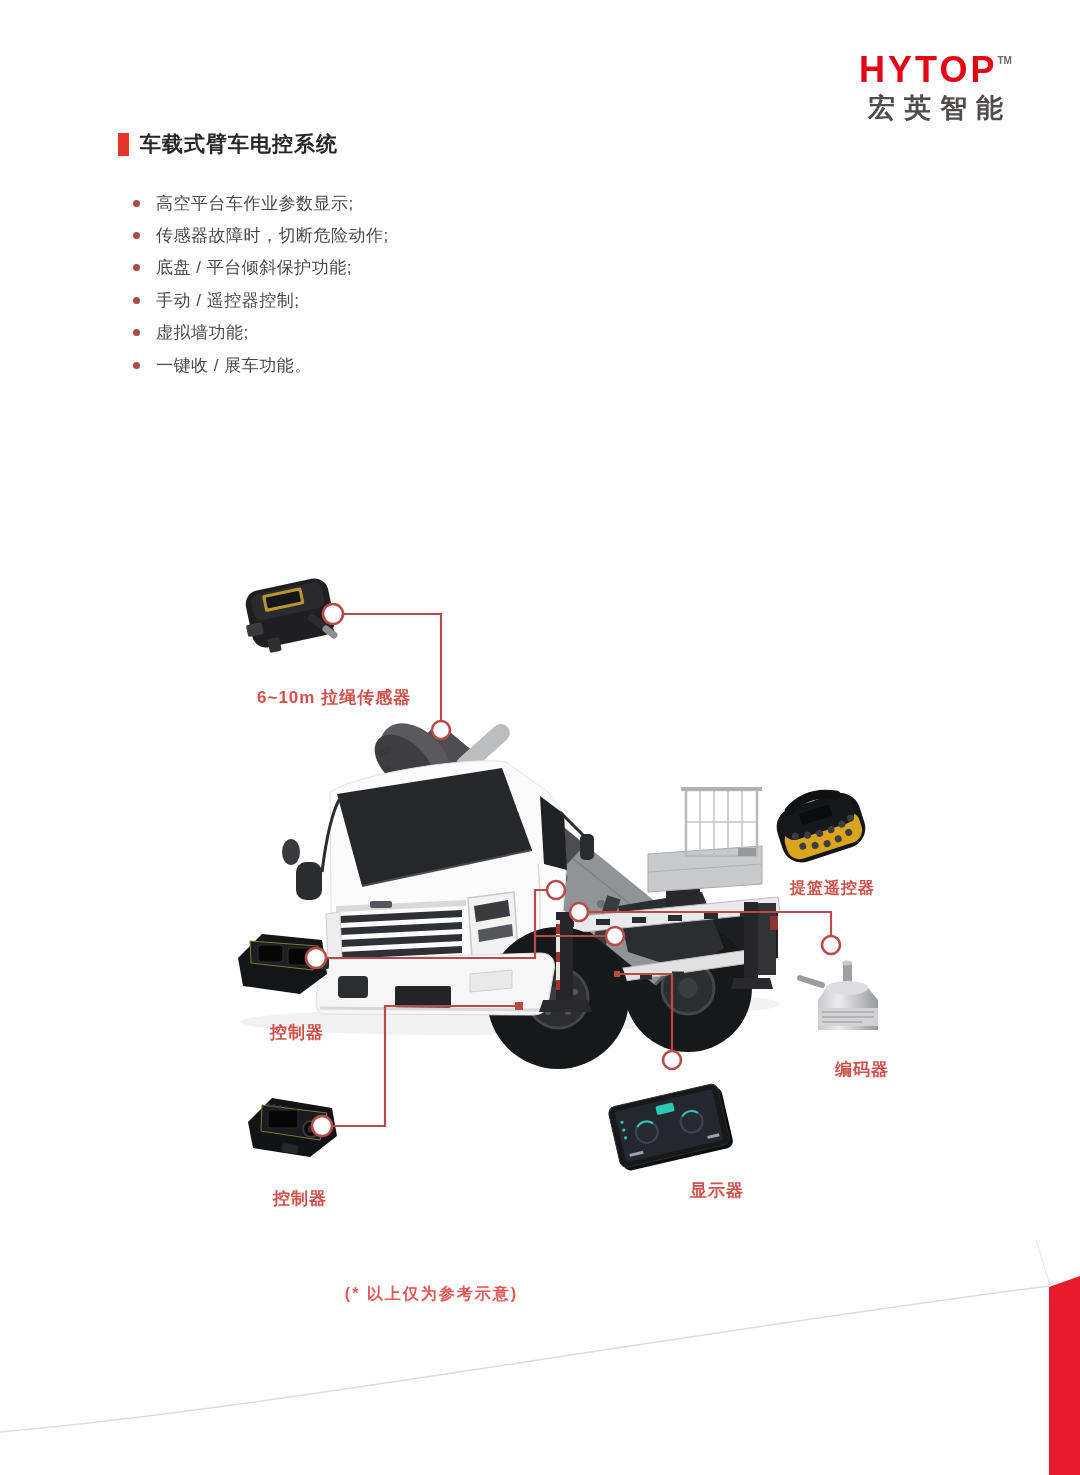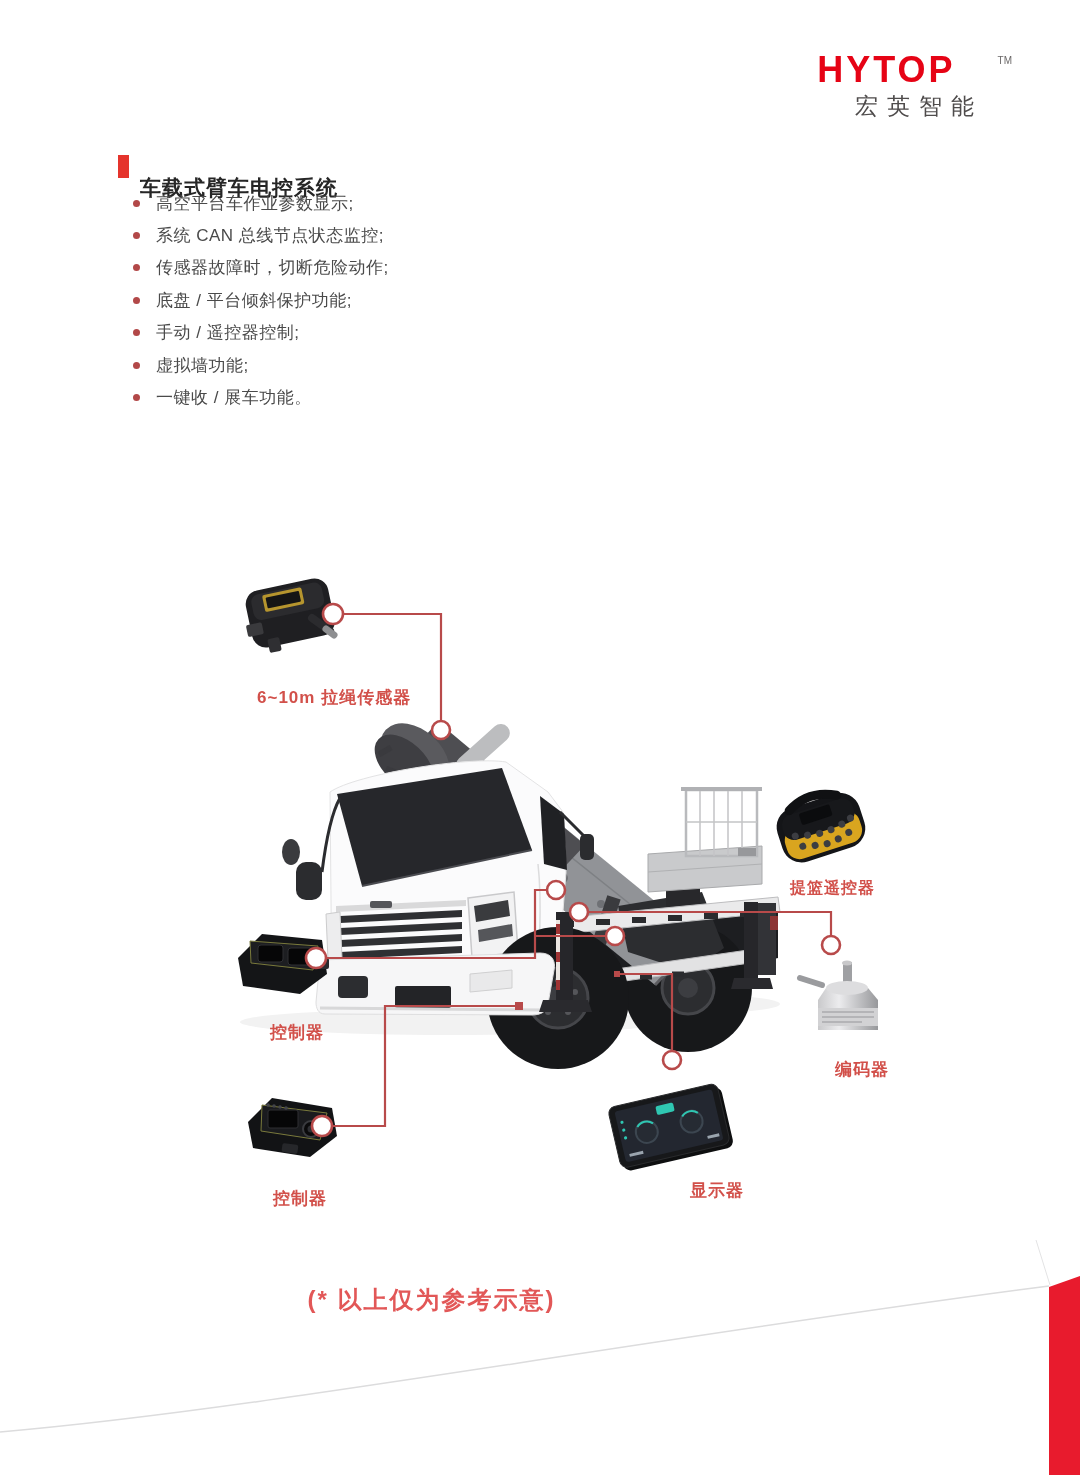--- a/index.html
+++ b/index.html
@@ -3,59 +3,55 @@
 <meta charset="utf-8">
 <style>
   html,body{margin:0;padding:0;}
   body{
     width:1080px;height:1475px;position:relative;background:#ffffff;
     font-family:"Liberation Sans","DejaVu Sans",sans-serif;overflow:hidden;
   }
   
   .logo{position:absolute;top:52px;right:68px;text-align:center;line-height:1;}
   .logo .brand{font-size:36px;font-weight:bold;letter-spacing:3px;color:#e60315;}
-  .logo .tm{font-size:10px;color:#6b6868;vertical-align:18px;letter-spacing:0;font-weight:normal;margin-left:42px;}
-  .logo .sub{margin-top:7px;font-size:23px;font-weight:normal;letter-spacing:9px;color:#4f4c4c;text-indent:9px;}
+  .logo .tm{font-size:10px;color:#6b6868;vertical-align:18px;letter-spacing:0;font-weight:bold;}
+  .logo .sub{margin-top:7px;font-size:27px;font-weight:bold;letter-spacing:9px;color:#4f4c4c;text-indent:9px;}
   
   .sec-title{position:absolute;left:118px;top:130px;display:flex;align-items:center;}
   .sec-title .bar{width:11px;height:23px;background:#e5342c;margin-right:11px;}
-  .sec-title .txt{font-size:21px;font-weight:bold;color:#262626;letter-spacing:1px;margin-top:44px;}
+  .sec-title .txt{font-size:21px;font-weight:bold;color:#262626;letter-spacing:1px;}
   
   .features{position:absolute;left:133px;top:187px;}
   .feat{display:flex;align-items:center;height:32.4px;}
   .feat .dot{width:7px;height:7px;border-radius:50%;background:#b24848;margin-right:16px;flex:none;}
   .feat .ftxt{font-size:17px;color:#4a4a4a;letter-spacing:0.5px;}
   
   .dlabel{position:absolute;font-size:17px;font-weight:bold;color:#d2504a;letter-spacing:1px;white-space:nowrap;margin-left:36px;}
   
   .note{position:absolute;left:0;top:1284px;width:863px;text-align:center;
-        font-size:24px;font-weight:bold;color:#e25757;letter-spacing:2px;}
+        font-size:16px;font-weight:bold;color:#e25757;letter-spacing:2px;}
   svg{position:absolute;left:0;display:block;}
 </style>
 </head>
 <body>
 
 <div class="logo">
   <div><span class="brand">HYTOP</span><span class="tm">TM</span></div>
   <div class="sub">宏英智能</div>
 </div>
 
 <div class="sec-title">
   <div class="bar"></div>
   <div class="txt">车载式臂车电控系统</div>
 </div>
 
 <div class="features">
   <div class="feat">
       <span class="dot"></span>
       <span class="ftxt">高空平台车作业参数显示;</span>
-    </div>
-  <div class="feat">
-      <span class="dot"></span>
-      <span class="ftxt">系统 CAN 总线节点状态监控;</span>
     </div>
   <div class="feat">
       <span class="dot"></span>
       <span class="ftxt">传感器故障时，切断危险动作;</span>
     </div>
   <div class="feat">
       <span class="dot"></span>
       <span class="ftxt">底盘 / 平台倾斜保护功能;</span>
     </div>
   <div class="feat">

